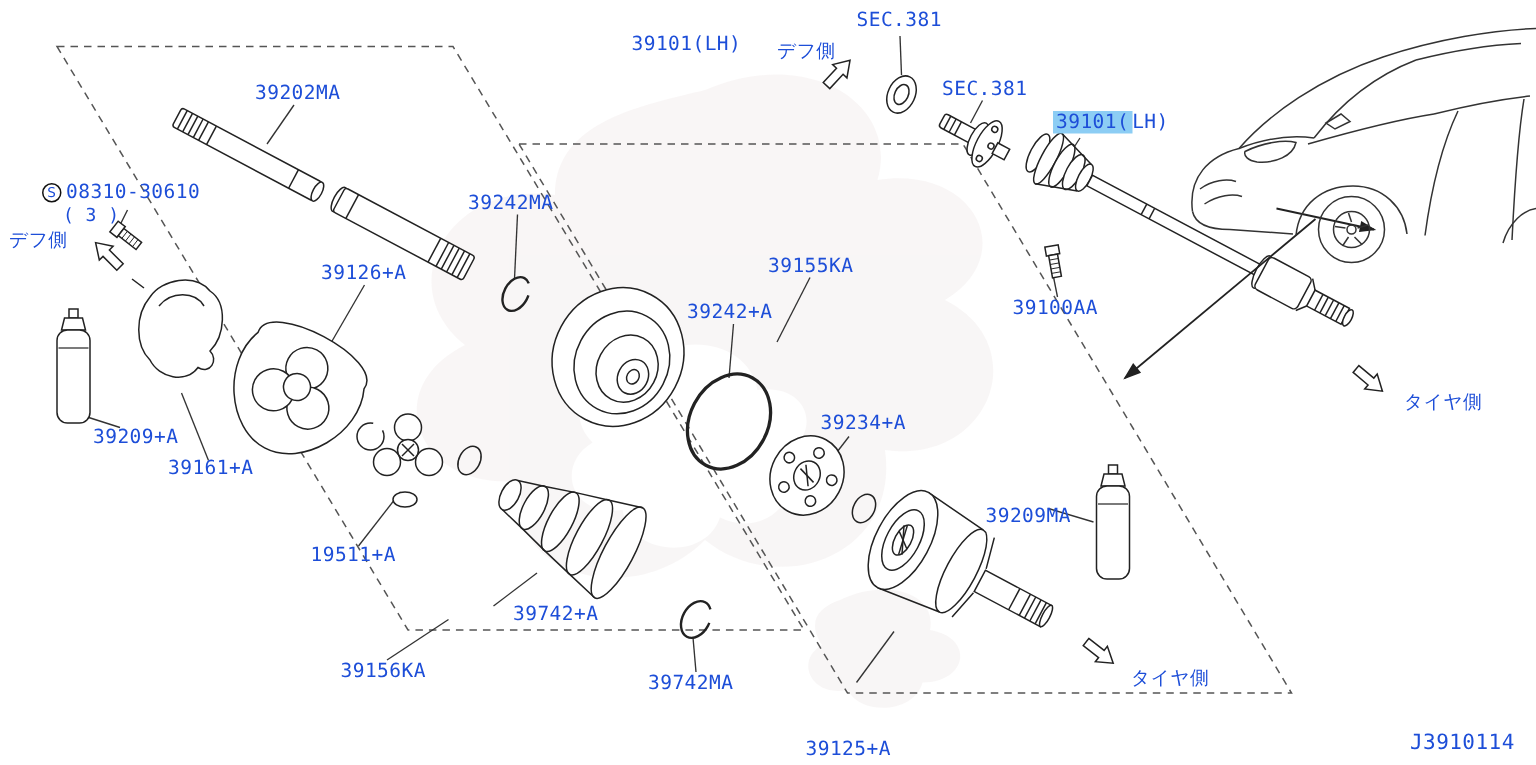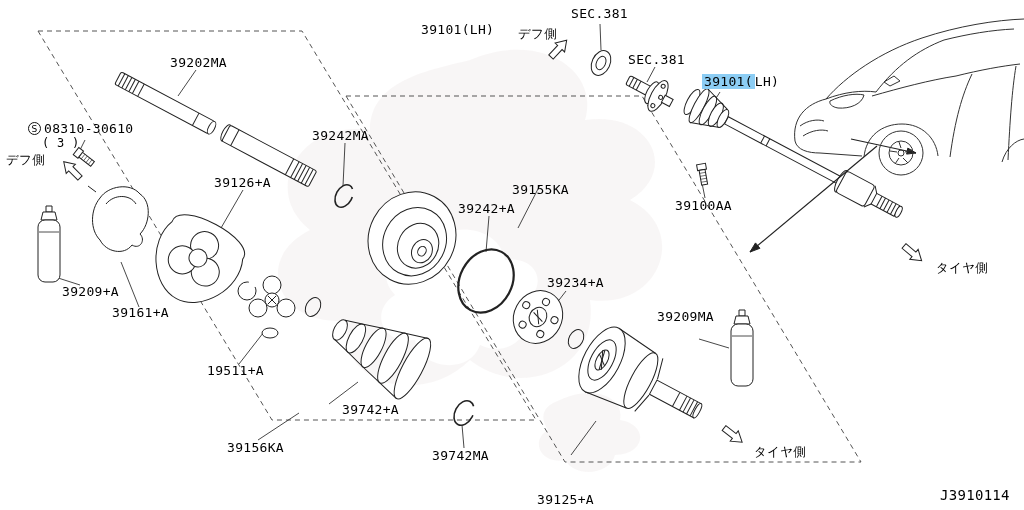--- a/index.html
+++ b/index.html
@@ -1,20 +1,20 @@
 <!DOCTYPE html>
 <html><head>
 <meta charset="utf-8">
 <style>
   * { box-sizing: border-box; }
   html,body { margin:0; padding:0; background:#fff; }
   .stage { position:relative; width:1024px; height:510px; background:#fff; overflow:hidden;
            font-family:"DejaVu Sans Mono", monospace; }
   .stage svg { position:absolute; left:0; top:0; }
-  .lbl { position:absolute; font-size:13px; line-height:1.15; color:#000000;
+  .lbl { position:absolute; font-size:13px; line-height:1.15; color:#1d4ed8;
          white-space:nowrap; letter-spacing:0.3px; cursor:default; }
   .jp  { font-family:"DejaVu Sans", sans-serif; font-size:12.5px; }
   .qty { font-size:12px; }
   .doc { font-size:14px; }
   .hl  { padding:0 2px; }
   .scircle { display:inline-block; width:13px; height:13px; border:1px solid #111;
              border-radius:50%; font-size:9px; line-height:12px; text-align:center;
              vertical-align:1px; margin-right:3px; font-family:"DejaVu Sans", sans-serif; }
 </style>
 </head>
@@ -297,28 +297,28 @@
   </div>
 
   <div class="lbl" style="left:28px; top:122px;">
     <span class="scircle">S</span><span>08310-30610</span>
   </div>
   <div class="lbl qty" style="left:42px; top:137px;">( 3 )</div>
   <div class="lbl jp" style="left:6px; top:153px;">デフ側</div>
 
   <div class="lbl" style="left:312px; top:129px;">39242MA</div>
   <div class="lbl" style="left:214px; top:176px;">39126+A</div>
-  <div class="lbl" style="left:512px; top:171px;margin-top:12px;">39155KA</div>
+  <div class="lbl" style="left:512px; top:171px;">39155KA</div>
   <div class="lbl" style="left:458px; top:202px;">39242+A</div>
   <div class="lbl" style="left:675px; top:199px;">39100AA</div>
   <div class="lbl" style="left:62px; top:285px;">39209+A</div>
   <div class="lbl" style="left:112px; top:306px;">39161+A</div>
   <div class="lbl" style="left:547px; top:276px;">39234+A</div>
   <div class="lbl" style="left:207px; top:364px;">19511+A</div>
-  <div class="lbl" style="left:657px; top:310px;">39209MA</div>
+  <div class="lbl" style="left:657px; top:338px;">39209MA</div>
   <div class="lbl" style="left:294px; top:403px;margin-left:48px;">39742+A</div>
   <div class="lbl" style="left:227px; top:441px;">39156KA</div>
   <div class="lbl" style="left:432px; top:449px;">39742MA</div>
   <div class="lbl" style="left:537px; top:457px;margin-top:36px;">39125+A</div>
 
   <div class="lbl jp" style="left:936px; top:261px;">タイヤ側</div>
   <div class="lbl jp" style="left:754px; top:445px;">タイヤ側</div>
 
   <div class="lbl doc" style="left:940px; top:487px;">J3910114</div>
 

